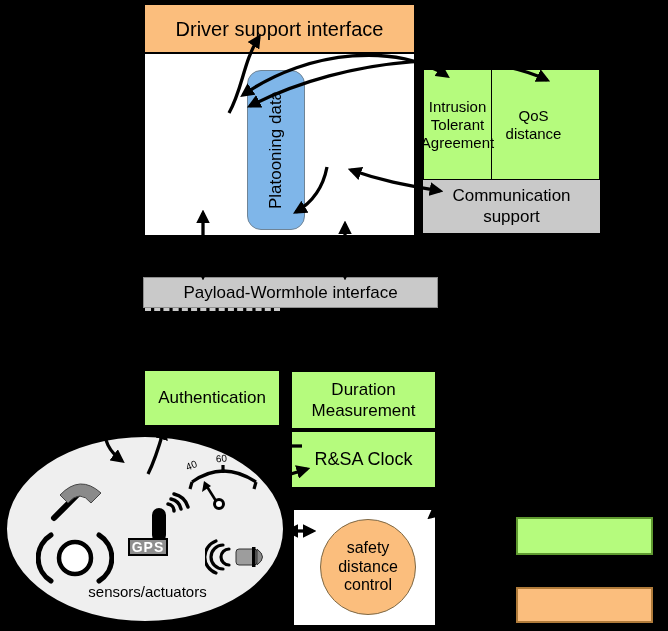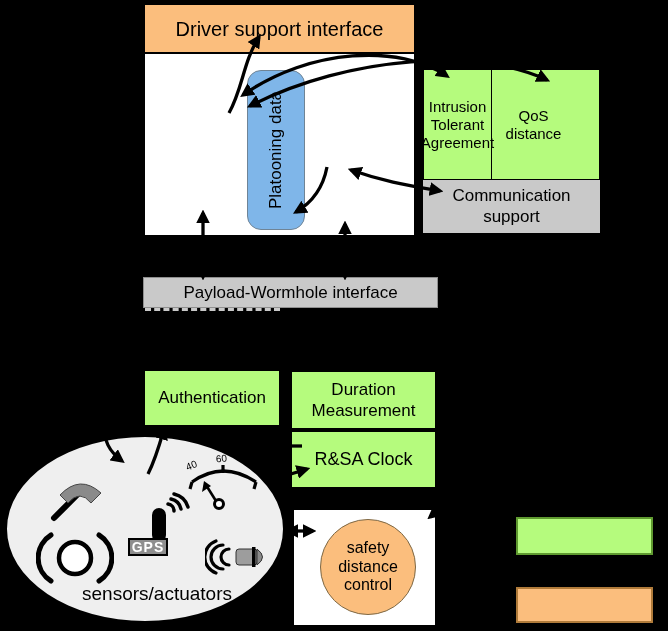--- a/index.html
+++ b/index.html
@@ -44,21 +44,21 @@
     border:2px solid #000;font-size:17px;line-height:1.25;}
   .rsa{left:290px;top:430px;width:147px;height:59px;background:var(--green,#B5FB7D);
     border:2px solid #000;font-size:18px;}
   
   .safety-box{left:292px;top:508px;width:145px;height:119px;background:#fff;border:2px solid #000;}
   .safety-circle{left:26px;top:9px;width:96px;height:96px;border-radius:50%;
     background:var(--orange,#FBBE7D);border:1.6px solid #7d6845;font-size:16px;line-height:1.15;}
   
   .sensors{left:5px;top:435px;width:280px;height:188px;border-radius:50%;
     background:var(--lgray,#EFEFEF);border:2.5px solid #000;}
-  .sensors-label{left:47px;top:583px;width:185px;font-size:19px;text-align:right;}
+  .sensors-label{left:55px;top:583px;width:185px;font-size:15px;text-align:center;}
   
   .legend-green{left:516px;top:517px;width:137px;height:38px;background:var(--green,#B5FB7D);
     border:2px solid #5f9a30;}
   .legend-orange{left:516px;top:587px;width:137px;height:36px;background:var(--orange,#FBBE7D);
     border:2px solid #b07b3a;}
   
   .gps-box{left:4px;top:50px;width:40px;height:18px;background:#8E8E8E;border:2px solid #000;
     color:#fff;font-weight:bold;font-size:14px;letter-spacing:1px;}
   svg{display:block;}
   .overlay{left:0;top:0;pointer-events:none;}

